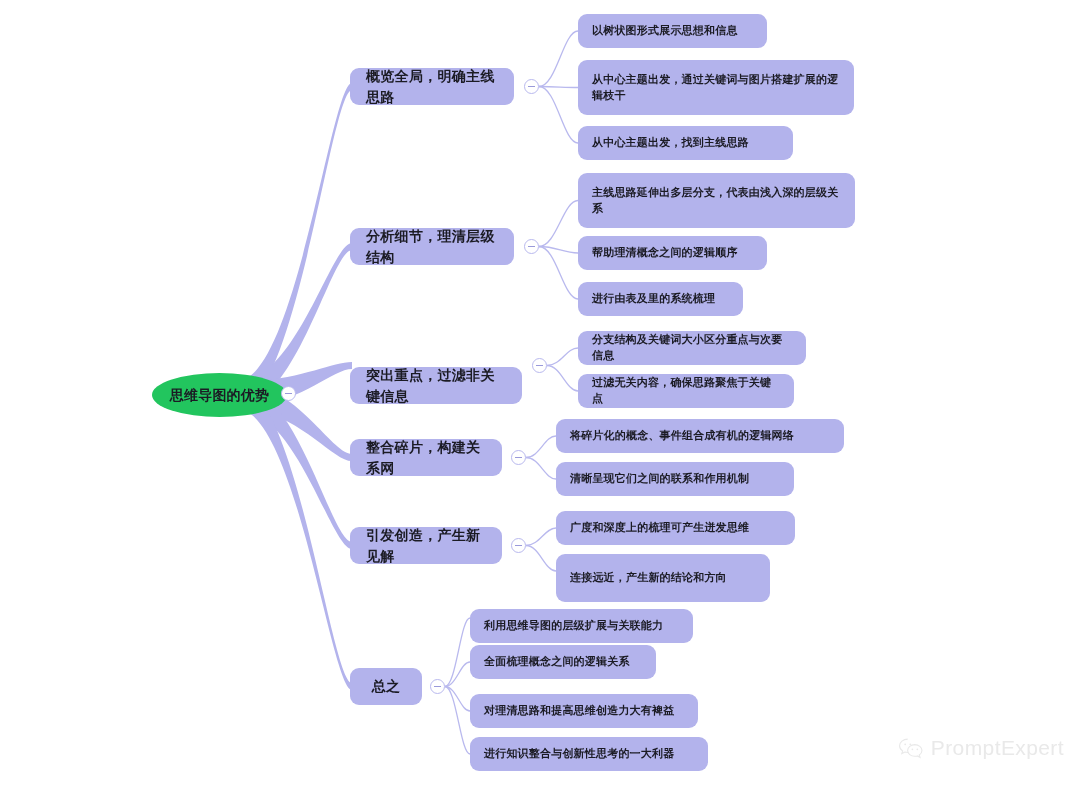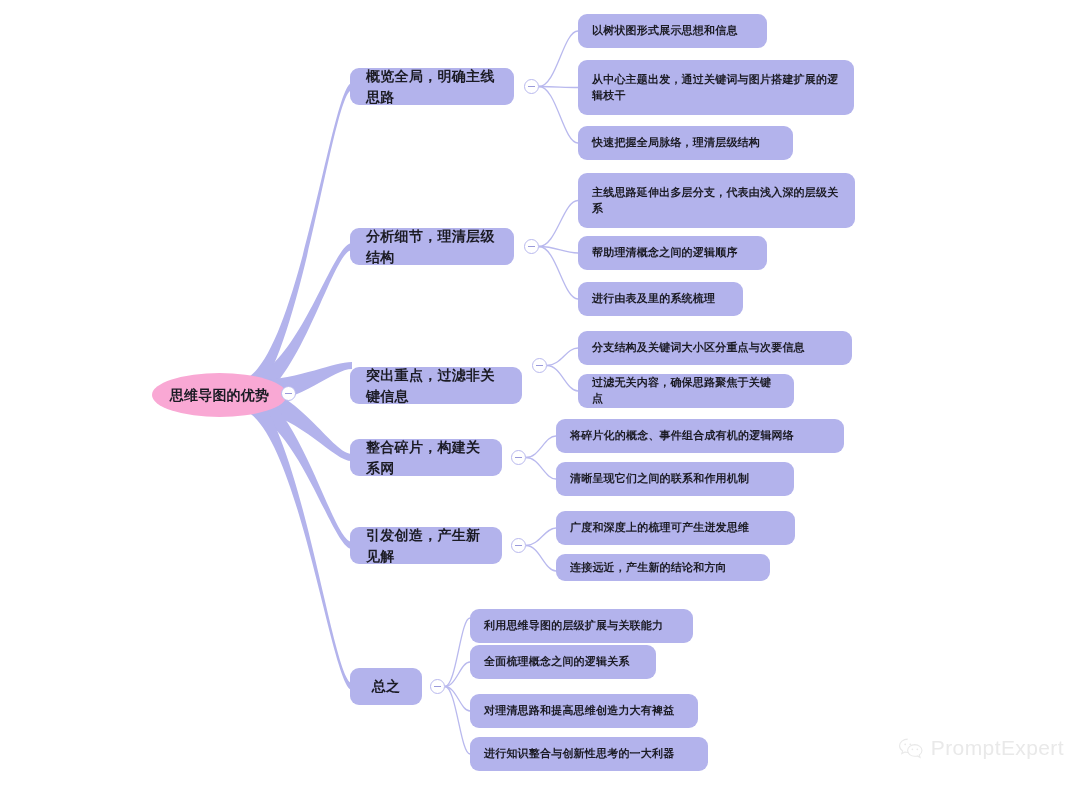--- a/index.html
+++ b/index.html
@@ -29,21 +29,21 @@
     box-sizing: border-box;
     background: #b3b3ec;
     border-radius: 9px;
     color: #1b1b24;
     display: flex;
     align-items: center;
     line-height: 1.45;
     z-index: 3;
   }
   .node-root {
-    background: #f9a8d4;
+    background: #22c55e;
     border-radius: 50% / 50%;
     justify-content: center;
     font-size: 14px;
     font-weight: bold;
     letter-spacing: 0.2px;
   }
   .node-branch {
     font-size: 14px;
     font-weight: bold;
     padding: 0 16px;
@@ -143,21 +143,21 @@
       <div class="toggle" style="left: 524px; top: 79px;">
         <i></i>
       </div>
       <div class="node node-leaf" style="left: 578px; top: 14px; width: 189px; height: 34px;">
         <span>以树状图形式展示思想和信息</span>
       </div>
       <div class="node node-leaf" style="left: 578px; top: 60px; width: 276px; height: 55px;">
         <span>从中心主题出发，通过关键词与图片搭建扩展的逻辑枝干</span>
       </div>
       <div class="node node-leaf" style="left: 578px; top: 126px; width: 215px; height: 34px;">
-        <span>快速把握全局脉络，理清层级结构</span>
+        <span>从中心主题出发，找到主线思路</span>
       </div>
       <div class="node node-branch" style="left: 350px; top: 228px; width: 164px; height: 37px;">
         <span>分析细节，理清层级结构</span>
       </div>
       <div class="toggle" style="left: 524px; top: 239px;">
         <i></i>
       </div>
       <div class="node node-leaf" style="left: 578px; top: 173px; width: 277px; height: 55px;">
         <span>主线思路延伸出多层分支，代表由浅入深的层级关系</span>
       </div>
@@ -166,21 +166,21 @@
       </div>
       <div class="node node-leaf" style="left: 578px; top: 282px; width: 165px; height: 34px;">
         <span>进行由表及里的系统梳理</span>
       </div>
       <div class="node node-branch" style="left: 350px; top: 347px; width: 172px; height: 37px; margin-top: 20px;">
         <span>突出重点，过滤非关键信息</span>
       </div>
       <div class="toggle" style="left: 532px; top: 358px;">
         <i></i>
       </div>
-      <div class="node node-leaf" style="left: 578px; top: 331px; width: 274px; height: 34px;">
+      <div class="node node-leaf" style="left: 578px; top: 331px; width: 228px; height: 34px;">
         <span>分支结构及关键词大小区分重点与次要信息</span>
       </div>
       <div class="node node-leaf" style="left: 578px; top: 374px; width: 216px; height: 34px; font-family: Liberation Serif, serif;">
         <span>过滤无关内容，确保思路聚焦于关键点</span>
       </div>
       <div class="node node-branch" style="left: 350px; top: 439px; width: 152px; height: 37px;">
         <span>整合碎片，构建关系网</span>
       </div>
       <div class="toggle" style="left: 511px; top: 450px;">
         <i></i>
@@ -193,21 +193,21 @@
       </div>
       <div class="node node-branch" style="left: 350px; top: 527px; width: 152px; height: 37px;">
         <span>引发创造，产生新见解</span>
       </div>
       <div class="toggle" style="left: 511px; top: 538px;">
         <i></i>
       </div>
       <div class="node node-leaf" style="left: 556px; top: 511px; width: 239px; height: 34px;">
         <span>广度和深度上的梳理可产生迸发思维</span>
       </div>
-      <div class="node node-leaf" style="left: 556px; top: 554px; width: 214px; height: 27px;">
+      <div class="node node-leaf" style="left: 556px; top: 554px; width: 214px; height: 48px;">
         <span>连接远近，产生新的结论和方向</span>
       </div>
       <div class="node node-branch center-text" style="left: 350px; top: 668px; width: 72px; height: 37px;">
         <span>总之</span>
       </div>
       <div class="toggle" style="left: 430px; top: 679px;">
         <i></i>
       </div>
       <div class="node node-leaf" style="left: 470px; top: 609px; width: 223px; height: 34px;">
         <span>利用思维导图的层级扩展与关联能力</span>

